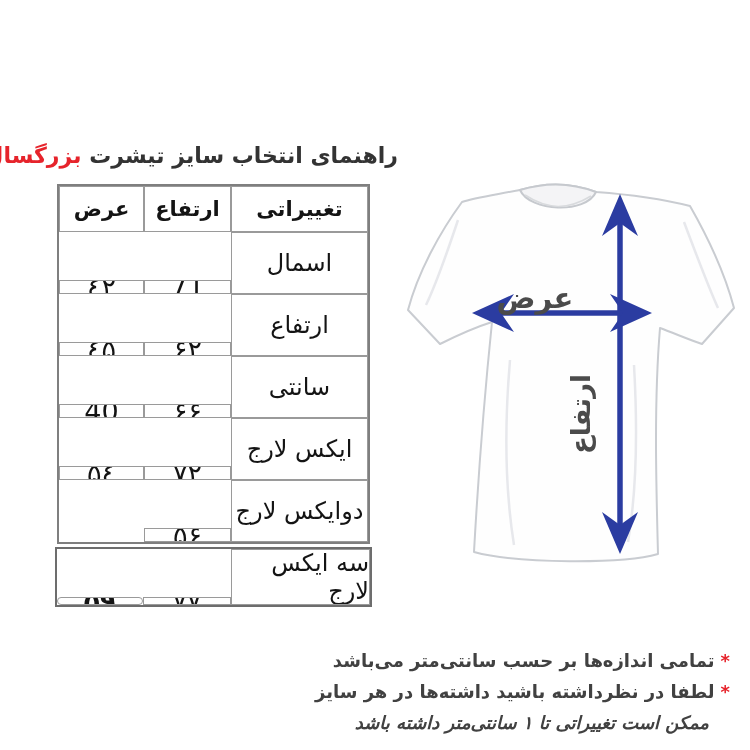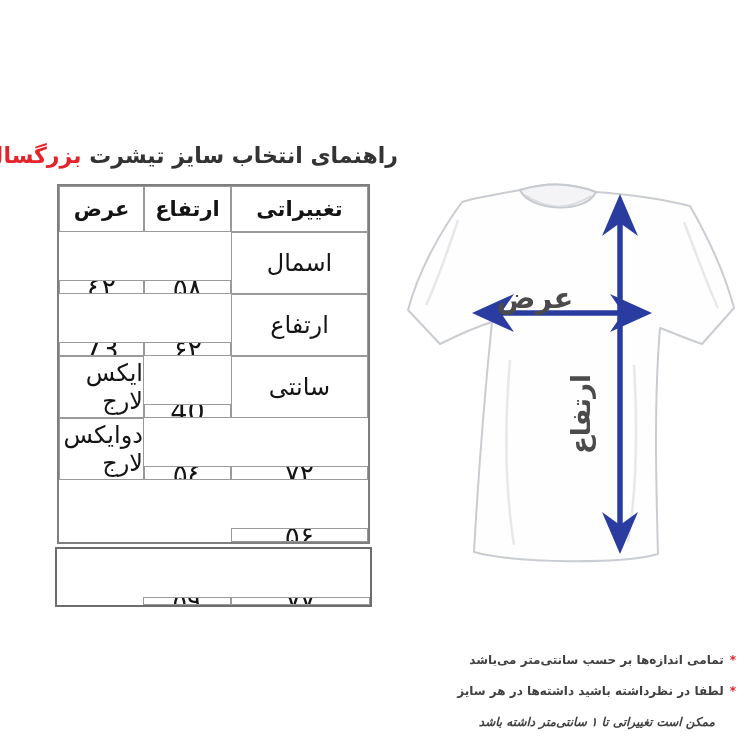--- a/index.html
+++ b/index.html
@@ -42,39 +42,39 @@
   }
   .cell {
     border: 1px solid #9a9a9a;
     display: flex; align-items: center; justify-content: center;
     color: #141414;
     overflow: hidden;
   }
   .cell.hdr  { font-size: 21px; font-weight: bold; }
   .cell.name { font-size: 24px; }
   .cell.num  { font-size: 27px; margin-top: 48px; }
-  .cell.bold { font-weight: normal; }
+  .cell.bold { font-weight: bold; border-radius: 22px; }
   
   .diagram-svg { position: absolute; left: 398px; top: 150px; }
   .width-label {
     position: absolute; left: 495px; top: 281px; width: 80px; height: 34px;
     text-align: center; font-size: 29px; font-weight: bold; color: #4b4b4b;
     line-height: 34px;
   }
   .height-label {
     position: absolute; left: 531px; top: 398px; width: 100px; height: 32px;
     text-align: center; font-size: 26px; font-weight: bold; color: #4b4b4b;
     line-height: 32px;
     transform: rotate(-90deg);
   }
   
   .notes {
-    position: absolute; top: 645px; right: 14px; width: 430px;
+    position: absolute; top: 645px; right: 20px; width: 430px;
     direction: rtl; text-align: right;
-    font-size: 12px; font-weight: bold; color: #414141; margin-left: 12px;
+    font-size: 18px; font-weight: bold; color: #414141; margin-left: 12px;
   }
   .note-line { height: 31px; line-height: 31px; white-space: nowrap; }
   .note-line .star { color: #e6232b; margin-left: 6px; }
   .note-line.cont { padding-right: 21px; font-style: italic; }
 </style>
 </head>
 <body>
 
 <div id="page">
 
@@ -82,39 +82,41 @@
     <span>راهنمای انتخاب سایز تیشرت</span>
     <span class="hl">بزرگسال</span>
   </div>
 
   <div class="size-table">
     <div class="cell hdr">تغییراتی</div>
     <div class="cell hdr">ارتفاع</div>
     <div class="cell hdr">عرض</div>
 
     <div class="cell name">اسمال</div>
-    <div class="cell num">۵۸</div>
+    <div class="cell num">71</div>
     <div class="cell num">٤۲</div>
 
     <div class="cell name">ارتفاع</div>
     <div class="cell num">۶۲</div>
-    <div class="cell num">73</div>
+    <div class="cell num">٤۵</div>
 
     <div class="cell name">سانتی</div>
+    <div class="cell num">۶۶</div>
     <div class="cell num">40</div>
 
     <div class="cell name">ایکس لارج</div>
     <div class="cell num">۷۲</div>
     <div class="cell num">۵٤</div>
 
     <div class="cell name">دوایکس لارج</div>
     <div class="cell num">۵۶</div>
   </div>
 
   <div class="size-table-last">
+    <div class="cell name">سه ایکس لارج</div>
     <div class="cell num">۷۷</div>
     <div class="cell num bold">۵۹</div>
   </div>
 
   <svg class="diagram-svg" width="348" height="500" viewBox="0 0 348 500">
 
     <g>
       <path d="M 122,40
                C 90,46 75,48 64,52
                C 42,82 20,122 10,160

